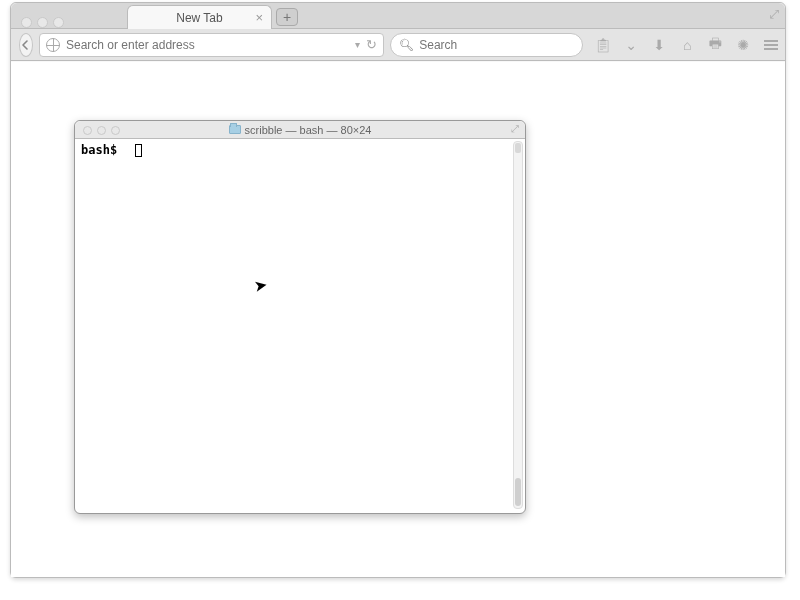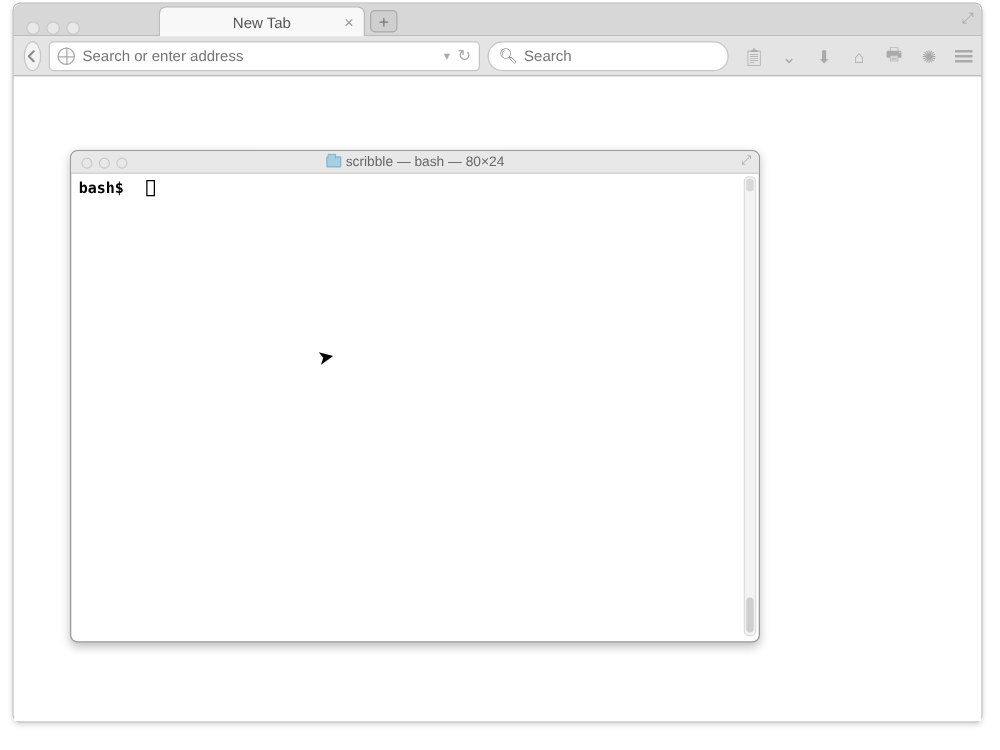--- a/index.html
+++ b/index.html
@@ -21,21 +21,21 @@
 .browser-tabbar {
   height: 26px; background: #d7d7d7;
   border-bottom: 1px solid #bbb;
   border-radius: 6px 6px 0 0;
   display: flex; align-items: flex-end;
   position: relative;
 }
 .traffic-lights { display: flex; gap: 5px; padding: 7px 8px 0 10px; }
 .tl { width: 11px; height: 11px; border-radius: 50%; background: #e8e8e8; border: 1px solid #c9c9c9; }
 .tab {
-  margin-left: 55px; width: 165px; height: 24px;
+  margin-left: 55px; width: 145px; height: 24px;
   background: #f8f8f8; border: 1px solid #bbb; border-bottom: none;
   border-radius: 6px 6px 0 0;
   display: flex; align-items: center; justify-content: center;
   font-size: 12px; color: #555; position: relative; top: 1px;
 }
 .tab .close { position: absolute; right: 8px; color: #999; font-size: 13px; }
 .newtab-btn {
   width: 22px; height: 18px; margin-left: 4px; margin-bottom: 2px;
   background: #cfcfcf; border: 1px solid #aaa; border-radius: 4px;
   display: flex; align-items: center; justify-content: center;
@@ -79,22 +79,22 @@
 .ticon { width:16px; height:16px; display:flex; align-items:center; justify-content:center; font-size:14px; }
 .hamburger { display:flex; flex-direction:column; gap:2px; }
 .hamburger span { display:block; width:14px; height:2px; background:#aaa; }
 .browser-content {
   position: absolute; left:0; right:0; top:59px; bottom:0;
   background: #fff;
 }
 
 
 .terminal {
-  position: absolute; left: 56px; top: 120px;
-  width: 552px; height: 394px;
+  position: absolute; left: 74px; top: 120px;
+  width: 452px; height: 394px;
   background: #fff;
   border: 1px solid #999; border-radius: 6px;
   box-shadow: 0 3px 8px rgba(0,0,0,0.25);
 }
 .term-titlebar {
   height: 18px; background: #e8e8e8;
   border-bottom: 1px solid #bbb;
   border-radius: 6px 6px 0 0;
   display: flex; align-items: center; position: relative;
   font-size: 11px; color: #666;

